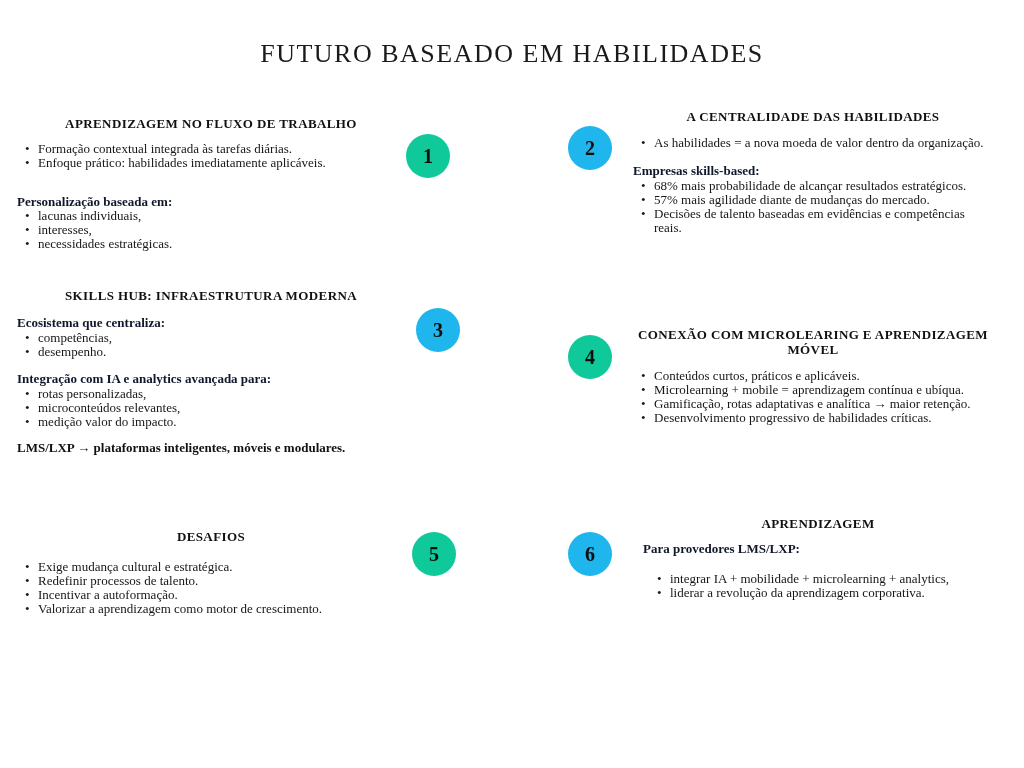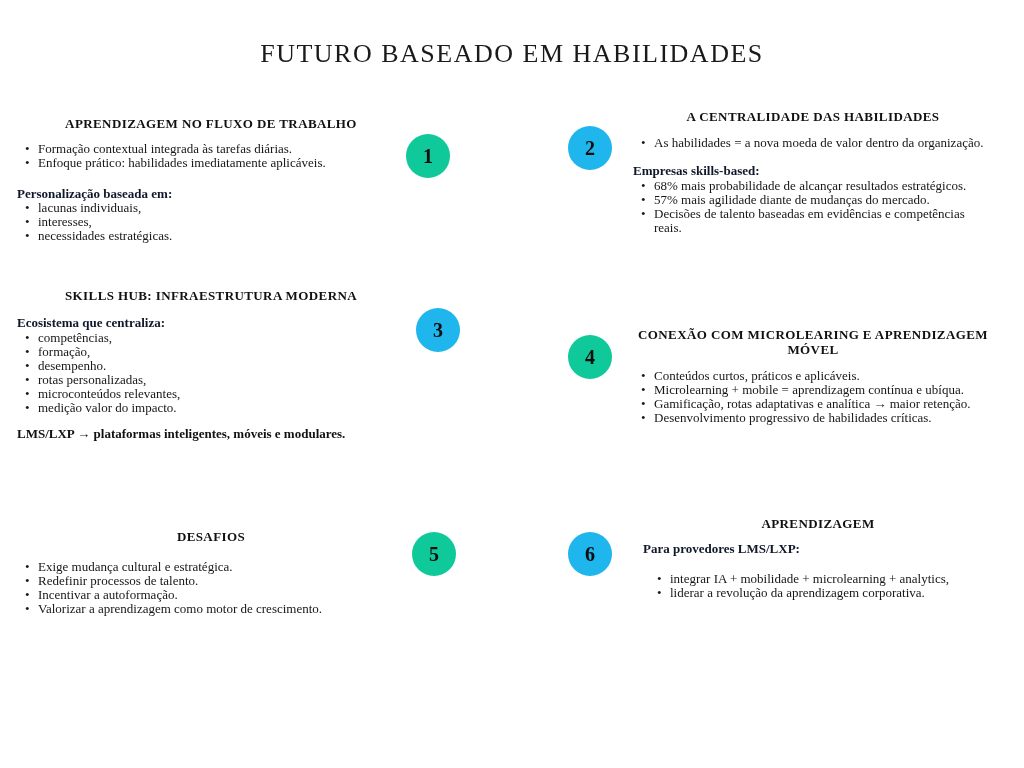--- a/index.html
+++ b/index.html
@@ -63,21 +63,21 @@
   }
   
   #s1 { left: 17px;  top: 116px; width: 388px; }
   #s2 { left: 633px; top: 109px; width: 360px; }
   #s3 { left: 17px;  top: 288px; width: 388px; }
   #s4 { left: 633px; top: 327px; width: 360px; }
   #s5 { left: 17px;  top: 529px; width: 388px; }
   #s6 { left: 633px; top: 516px; width: 350px; padding-left: 10px; }
   
   #s1 h2 { margin-bottom: 11px; }
-  #s1 .subhead { margin-top: 16px; }
+  #s1 .subhead { margin-top: 24px; }
   #s2 h2 { margin-bottom: 12px; }
   #s2 .subhead { margin-top: 13px; margin-bottom: 1px; }
   #s3 h2 { margin-bottom: 12px; }
   #s3 .subhead { margin-bottom: 1px; }
   #s3 .subhead.second { margin-top: 12px; }
   #s3 .footerline { margin-top: 11px; }
   #s4 h2 { margin-bottom: 12px; }
   #s5 h2 { margin-bottom: 16px; }
   #s6 h2 { margin-bottom: 10px; }
   #s6 ul { margin-top: 16px; margin-left: 6px; }
@@ -135,23 +135,23 @@
       <li>57% mais agilidade diante de mudanças do mercado.</li>
       <li>Decisões de talento baseadas em evidências e competências reais.</li>
     </ul>
   </div>
 
   <div class="sec" id="s3">
     <h2>SKILLS HUB: INFRAESTRUTURA MODERNA</h2>
     <p class="subhead">Ecosistema que centraliza:</p>
     <ul>
       <li>competências,</li>
-      <li>formação,</li>
       <li>desempenho.</li>
     </ul>
+    <p class="subhead second">Integração com IA e analytics avançada para:</p>
     <ul>
       <li>rotas personalizadas,</li>
       <li>microconteúdos relevantes,</li>
       <li>medição valor do impacto.</li>
     </ul>
     <p class="footerline">LMS/LXP → plataformas inteligentes, móveis e modulares.</p>
   </div>
 
   <div class="sec" id="s4">
     <h2>CONEXÃO COM MICROLEARING E APRENDIZAGEM MÓVEL</h2>

